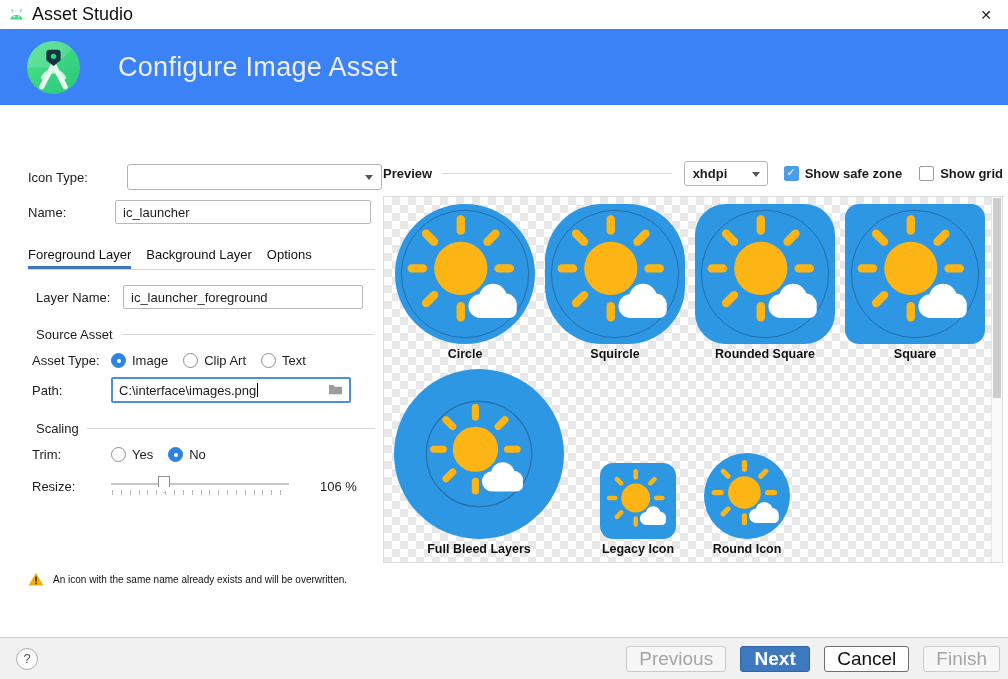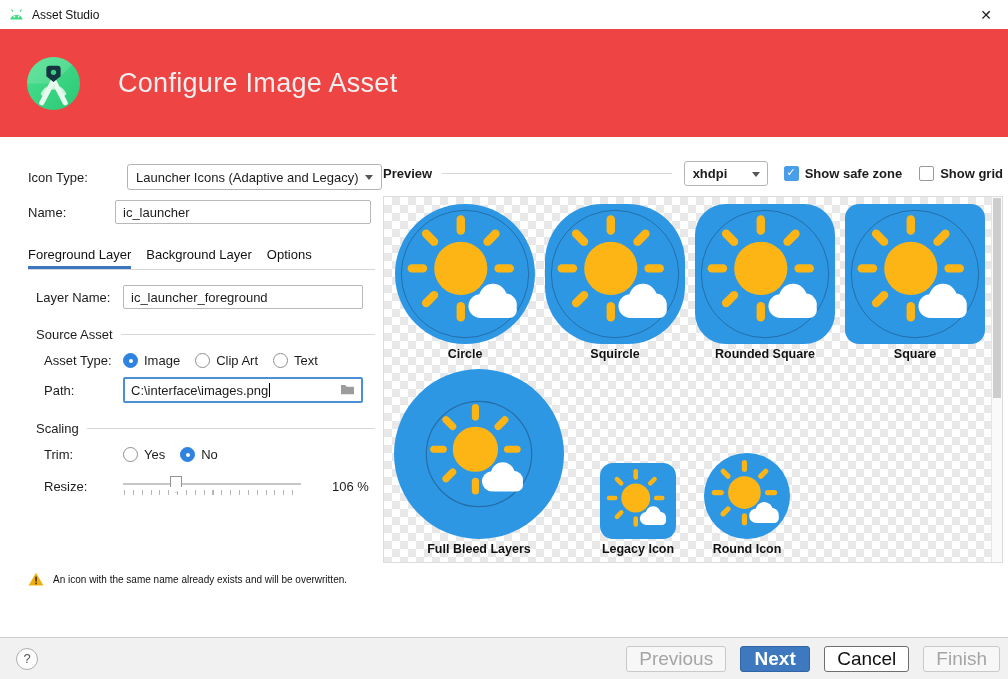--- a/index.html
+++ b/index.html
@@ -5,26 +5,26 @@
   * { margin:0; padding:0; box-sizing:border-box; }
   html,body { width:1008px; height:679px; }
   body {
     position:relative; overflow:hidden; background:#fff;
     font-family:"Liberation Sans","DejaVu Sans",sans-serif; font-size:13px; color:#1c1c1c;
   }
 
   
   .titlebar { position:absolute; top:0; left:0; right:0; height:29px; background:#fff;
     display:flex; align-items:center; padding-left:8px; }
-  .titlebar .ttl { font-size:12px; margin-left:7px; color:#111; }
+  .titlebar .ttl { font-size:18px; margin-left:7px; color:#111; }
   .titlebar .close { margin-left:auto; width:44px; height:29px; display:flex;
     align-items:center; justify-content:center; font-size:14px; color:#222; cursor:default; }
 
   
-  .banner { position:absolute; top:29px; left:0; right:0; height:108px; background:#ef4444;
+  .banner { position:absolute; top:29px; left:0; right:0; height:76px; background:#3b82f6;
     display:flex; align-items:center; padding-left:27px; }
   .banner .logo { width:53px; height:53px; }
   .banner .btitle { margin-left:38px; font-size:27px; color:#efefef; letter-spacing:.3px; }
 
   
   .form { position:absolute; left:0; top:137px; width:382px; padding:27px 0 0 28px; }
   .frow { display:flex; align-items:center; }
   .flabel { width:87px; flex:none; }
   .combo { position:relative; width:256px; height:26px; border:1px solid #b4b4b4; border-radius:3px;
     background:#fff; display:flex; align-items:center; padding:0 22px 0 8px; }
@@ -34,21 +34,21 @@
     display:flex; align-items:center; padding:0 7px; white-space:nowrap; overflow:hidden; }
 
   .tabs { display:flex; margin-top:17px; border-bottom:1px solid #d6d6d6; width:347px; }
   .tab { padding:6px 0 7px 0; margin-right:15px; position:relative; color:#111; cursor:default; }
   .tab.active { border-bottom:3px solid #3d76be; padding-bottom:4px; font-weight:400; }
 
   .sect { display:flex; align-items:center; margin:18px 0 0 8px; width:339px; }
   .sect .line { flex:1; height:1px; background:#d8d8d8; margin-left:8px; }
 
   .inlabel { width:79px; flex:none; }
-  .indent { margin-left:16px; }
+  .indent { margin-left:4px; }
 
   .radio { width:15px; height:15px; border-radius:50%; border:1px solid #8f8f8f; background:#fff;
     display:inline-block; flex:none; position:relative; margin-right:6px; }
   .radio.on { border-color:#2e82e0; background:#2e82e0; }
   .radio.on::after { content:""; position:absolute; left:4.5px; top:4.5px; width:4px; height:4px;
     border-radius:50%; background:#fff; }
   .ropt { display:flex; align-items:center; margin-right:15px; }
 
   .pathfield { width:240px; height:26px; border:2px solid #4a90d9; border-radius:2px; background:#fff;
     display:flex; align-items:center; padding:0 6px; }
@@ -146,21 +146,20 @@
     </svg>
   </span>
   <span class="btitle">Configure Image Asset</span>
 </div>
 
 <div class="form">
 
   <div class="frow" style="margin-bottom:10px;gap:12px;">
     <span class="flabel">Icon Type:</span>
     <div class="combo">
-      <span>Launcher Icons (Adaptive and Legacy)</span>
       <span class="arrow"></span>
     </div>
   </div>
 
   <div class="frow">
     <span class="flabel">Name:</span>
     <div class="tfield">
       <span>ic_launcher</span>
     </div>
   </div>

